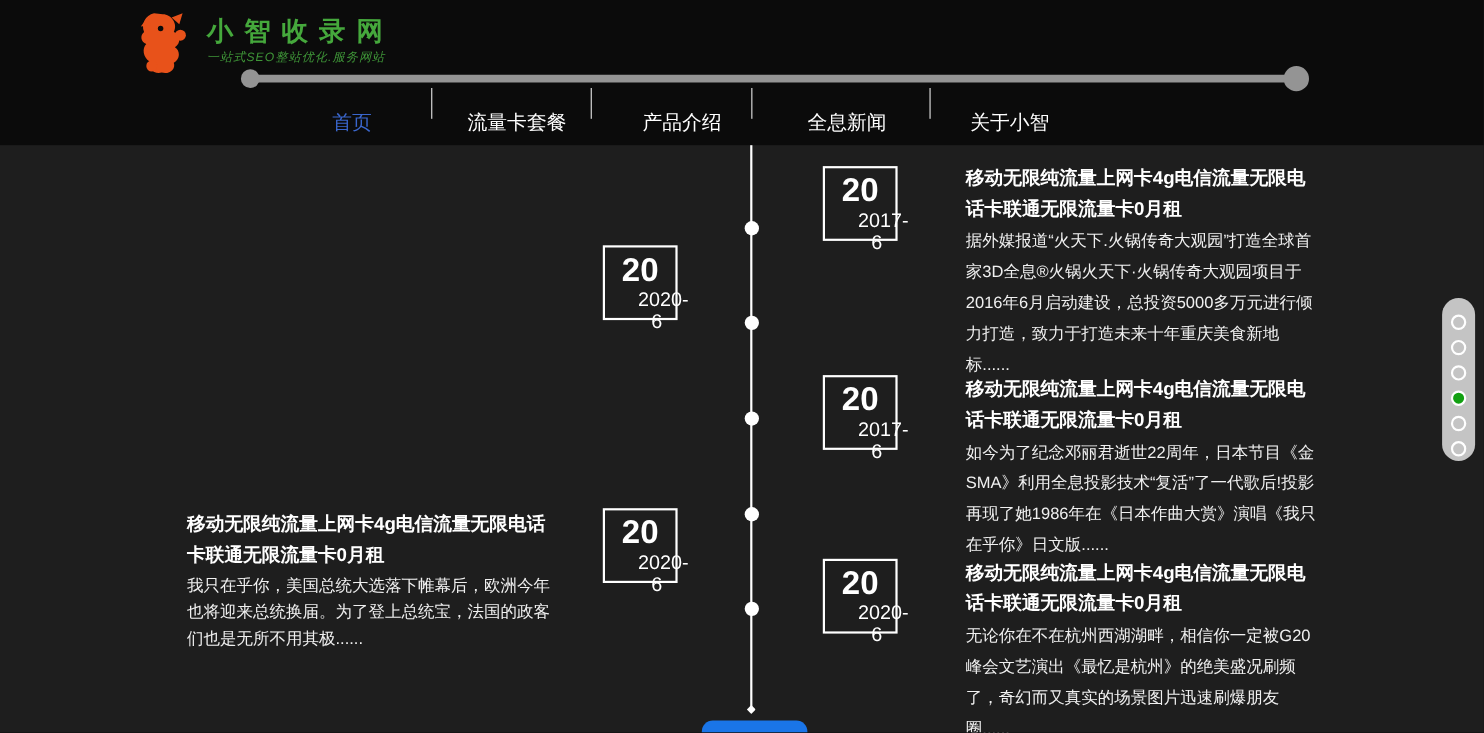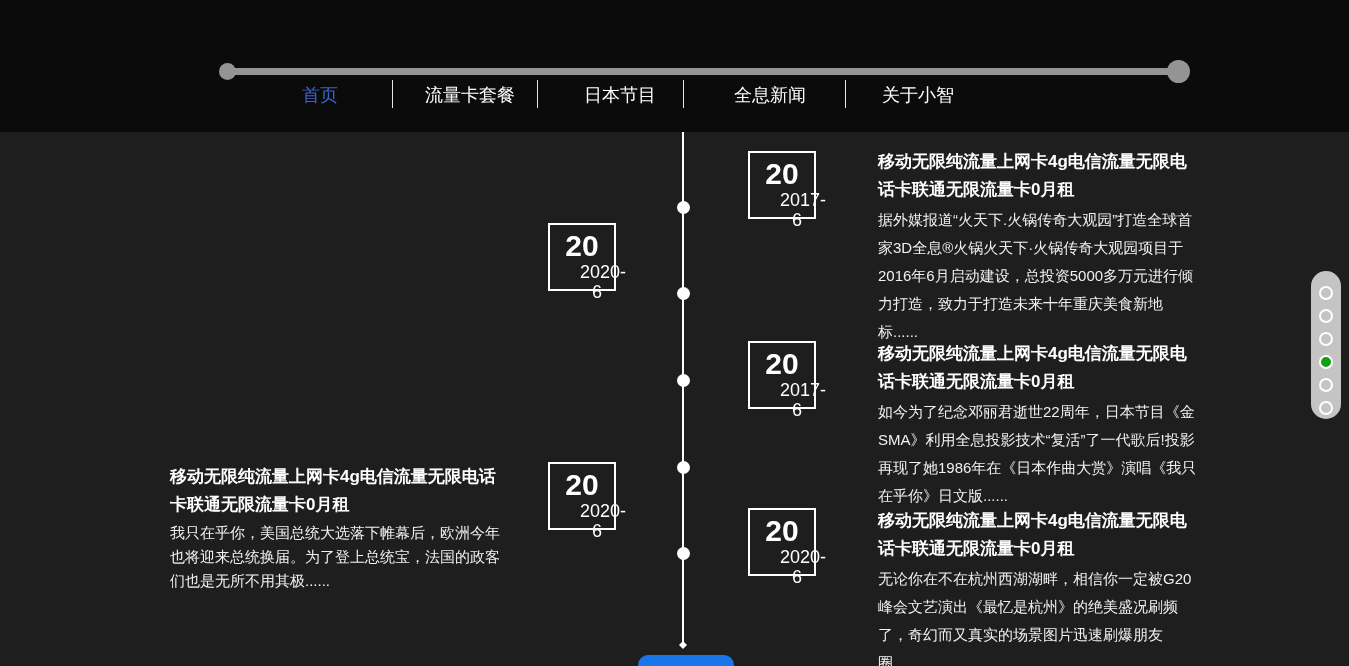--- a/index.html
+++ b/index.html
@@ -12,21 +12,21 @@
   .logo-txt{margin-left:10px;margin-top:6px;}
   .logo-title{font-size:24px;font-weight:bold;letter-spacing:10px;color:#45a83c;line-height:26px;}
   .logo-sub{font-size:11px;color:#3f9638;letter-spacing:1px;margin-top:2px;font-style:italic;}
   .page-title{position:absolute;left:0;top:0;width:1349px;margin:0;text-align:center;
               font-family:"Liberation Serif","DejaVu Serif",serif;font-size:40px;line-height:50px;
               font-weight:bold;color:#8e8e8e;letter-spacing:4px;}
   .hline{position:absolute;left:228px;top:68px;width:950px;height:7px;background:#949494;border-radius:4px;}
   .hdot{position:absolute;border-radius:50%;background:#949494;}
   .hdot.l{left:-9px;top:-5px;width:17px;height:17px;}
   .hdot.r{right:-12px;top:-8px;width:23px;height:23px;}
-  .nav-item{position:absolute;top:82px;transform:translateX(-50%);font-size:18px;color:#fff;
+  .nav-item{position:absolute;top:98px;transform:translateX(-50%);font-size:18px;color:#fff;
             white-space:nowrap;cursor:pointer;text-decoration:none;line-height:26px;}
   .nav-item.active{color:#3a66cc;}
   .nav-sep{position:absolute;top:80px;width:1px;height:28px;background:#e8e8e8;}
   .qq{position:absolute;top:82px;transform:translateX(-50%);font-size:19px;color:#f2f2f2;white-space:nowrap;
       font-family:"Liberation Serif","DejaVu Serif",serif;}
   
   .vline{position:absolute;left:682px;top:132px;width:2px;height:511px;background:#ffffff;}
   .tl-dot{position:absolute;width:13px;height:13px;border-radius:50%;background:#ffffff;}
   .end-mark{position:absolute;left:679px;top:641px;width:8px;height:8px;background:#fff;
             clip-path:polygon(50% 0,100% 50%,50% 100%,0 50%);}
@@ -48,32 +48,48 @@
   .pdot{width:10px;height:10px;border-radius:50%;border:2px solid #ffffff;background:transparent;cursor:pointer;}
   .pdot.active{background:#12a012;}
 </style>
 </head>
 <body>
 
 <div class="stage">
 
   <header class="hdr">
 
+    <div class="logo">
+      <svg width="52" height="58" viewBox="0 0 52 58">
+        <g fill="#e8521a">
+          <path d="M14 2 C6 4 2 12 5 19 C1 22 2 28 7 30 C3 34 4 42 10 46 C8 52 14 58 21 56 C28 58 34 53 32 47 C38 44 38 36 33 33 C39 29 38 21 32 19 C36 12 30 3 22 3 Z"></path>
+          <path d="M30 6 L40 2 L37 12 Z"></path>
+          <path d="M8 6 L2 14 L11 13 Z"></path>
+          <circle cx="38" cy="22" r="5"></circle>
+          <circle cx="12" cy="50" r="5"></circle>
+        </g>
+        <circle cx="20" cy="16" r="2.5" fill="#0b0b0b"></circle>
+      </svg>
+      <div class="logo-txt">
+        <div class="logo-title">小智收录网</div>
+        <div class="logo-sub">一站式SEO整站优化.服务网站</div>
+      </div>
+    </div>
 
 
     <div class="hline">
       <span class="hdot l"></span>
       <span class="hdot r"></span>
     </div>
 
     <a class="nav-item active" style="left:320px">首页</a>
     <span class="nav-sep" style="left:392px"></span>
     <a class="nav-item" style="left:470px">流量卡套餐</a>
     <span class="nav-sep" style="left:537px"></span>
-    <a class="nav-item" style="left:620px">日本节目</a>
+    <a class="nav-item" style="left:620px">产品介绍</a>
     <span class="nav-sep" style="left:683px"></span>
     <a class="nav-item" style="left:770px">全息新闻</a>
     <span class="nav-sep" style="left:845px"></span>
     <a class="nav-item" style="left:918px">关于小智</a>
   </header>
 
   <div class="vline"></div>
   <span class="tl-dot" style="left:677px;top:201px"></span>
   <span class="tl-dot" style="left:677px;top:287px"></span>
   <span class="tl-dot" style="left:677px;top:374px"></span>

